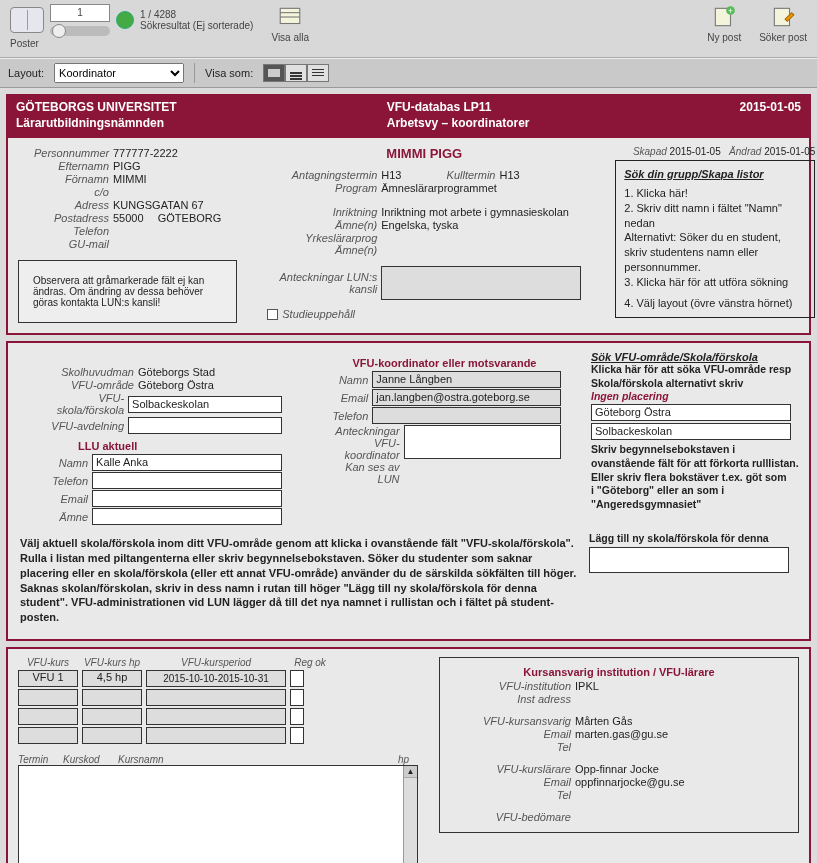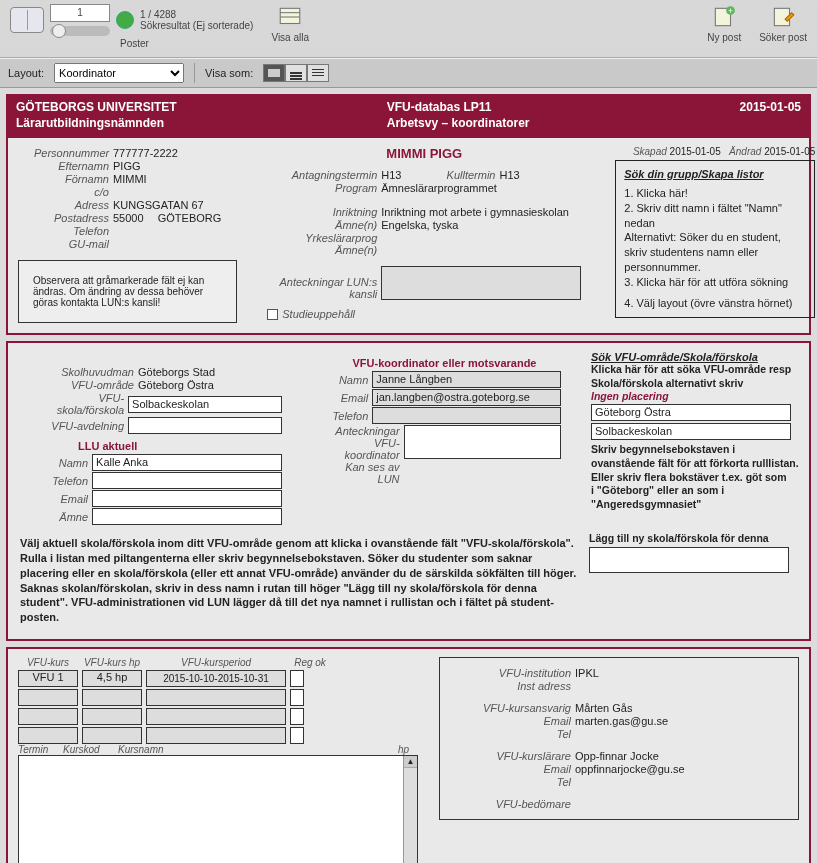--- a/index.html
+++ b/index.html
@@ -64,21 +64,21 @@
       <div style="display:flex;flex-direction:column;gap:2px">
         <div class="recbox">1</div>
         <div class="slider"></div>
       </div>
       <div class="pie"></div>
       <div style="display:flex;flex-direction:column">
         <span class="small">1 / 4288</span>
         <span class="small">Sökresultat (Ej sorterade)</span>
       </div>
     </div>
-    <span class="small" style="align-self:flex-start;margin-left:110px">Poster</span>
+    <span class="small" style="align-self:flex-start;">Poster</span>
   </div>
 
   <div class="grp">
     <svg class="svgic" viewBox="0 0 24 24">
           <rect x="3" y="4" width="18" height="14" fill="#f4f4dc" stroke="#777"></rect>
           <line x1="3" y1="8" x2="21" y2="8" stroke="#777"></line>
           <line x1="3" y1="12" x2="21" y2="12" stroke="#777"></line>
         </svg>
     <span>Visa alla</span>
   </div>
@@ -192,21 +192,21 @@
                 <span class="val">Inriktning mot arbete i gymnasieskolan</span>
               </div>
           <div class="fld">
                 <span class="lbl" style="width:110px">Ämne(n)</span>
                 <span class="val">Engelska, tyska</span>
               </div>
           <div class="fld">
                 <span class="lbl" style="width:110px">Yrkeslärarprog Ämne(n)</span>
               </div>
           <div style="height:8px"></div>
-          <div class="fld" style="align-items:flex-end">
+          <div class="fld" style="align-items:center">
             <span class="lbl" style="width:110px">Anteckningar LUN:s kansli</span>
             <div class="box grey" style="width:200px;height:34px"></div>
           </div>
           <div class="fld" style="margin-top:8px">
             <span class="chk"></span>
             <span class="lbl">Studieuppehåll</span>
           </div>
         </div>
 
         <div style="width:210px">
@@ -339,34 +339,35 @@
                 <div class="cell g" style="width:140px"></div>
                 <div class="cell" style="width:14px"></div>
               </div>
           <div style="display:flex;gap:4px;margin-top:2px">
                 <div class="cell g" style="width:60px"></div>
                 <div class="cell g" style="width:60px"></div>
                 <div class="cell g" style="width:140px"></div>
                 <div class="cell" style="width:14px"></div>
               </div>
 
-          <div style="display:flex;gap:10px;" class="tblhead">
+          <div style="display:flex;gap:10px;margin-top:10px" class="tblhead">
             <span style="width:35px">Termin</span>
             <span style="width:45px">Kurskod</span>
             <span style="flex:1">Kursnamn</span>
             <span style="width:20px">hp</span>
           </div>
           <div class="listbox">
             <div class="sb">
               <div class="ar">▲</div>
             </div>
           </div>
         </div>
 
         <div class="right-block">
+          <div class="sectitle" style="text-align:center;margin-top:0">Kursansvarig institution / VFU-lärare</div>
           <div class="fld">
                 <span class="lbl" style="width:105px">VFU-institution</span>
                 <span class="val">IPKL</span>
               </div>
           <div class="fld">
                 <span class="lbl" style="width:105px">Inst adress</span>
               </div>
           <div style="height:8px"></div>
           <div class="fld">
                 <span class="lbl" style="width:105px">VFU-kursansvarig</span>

